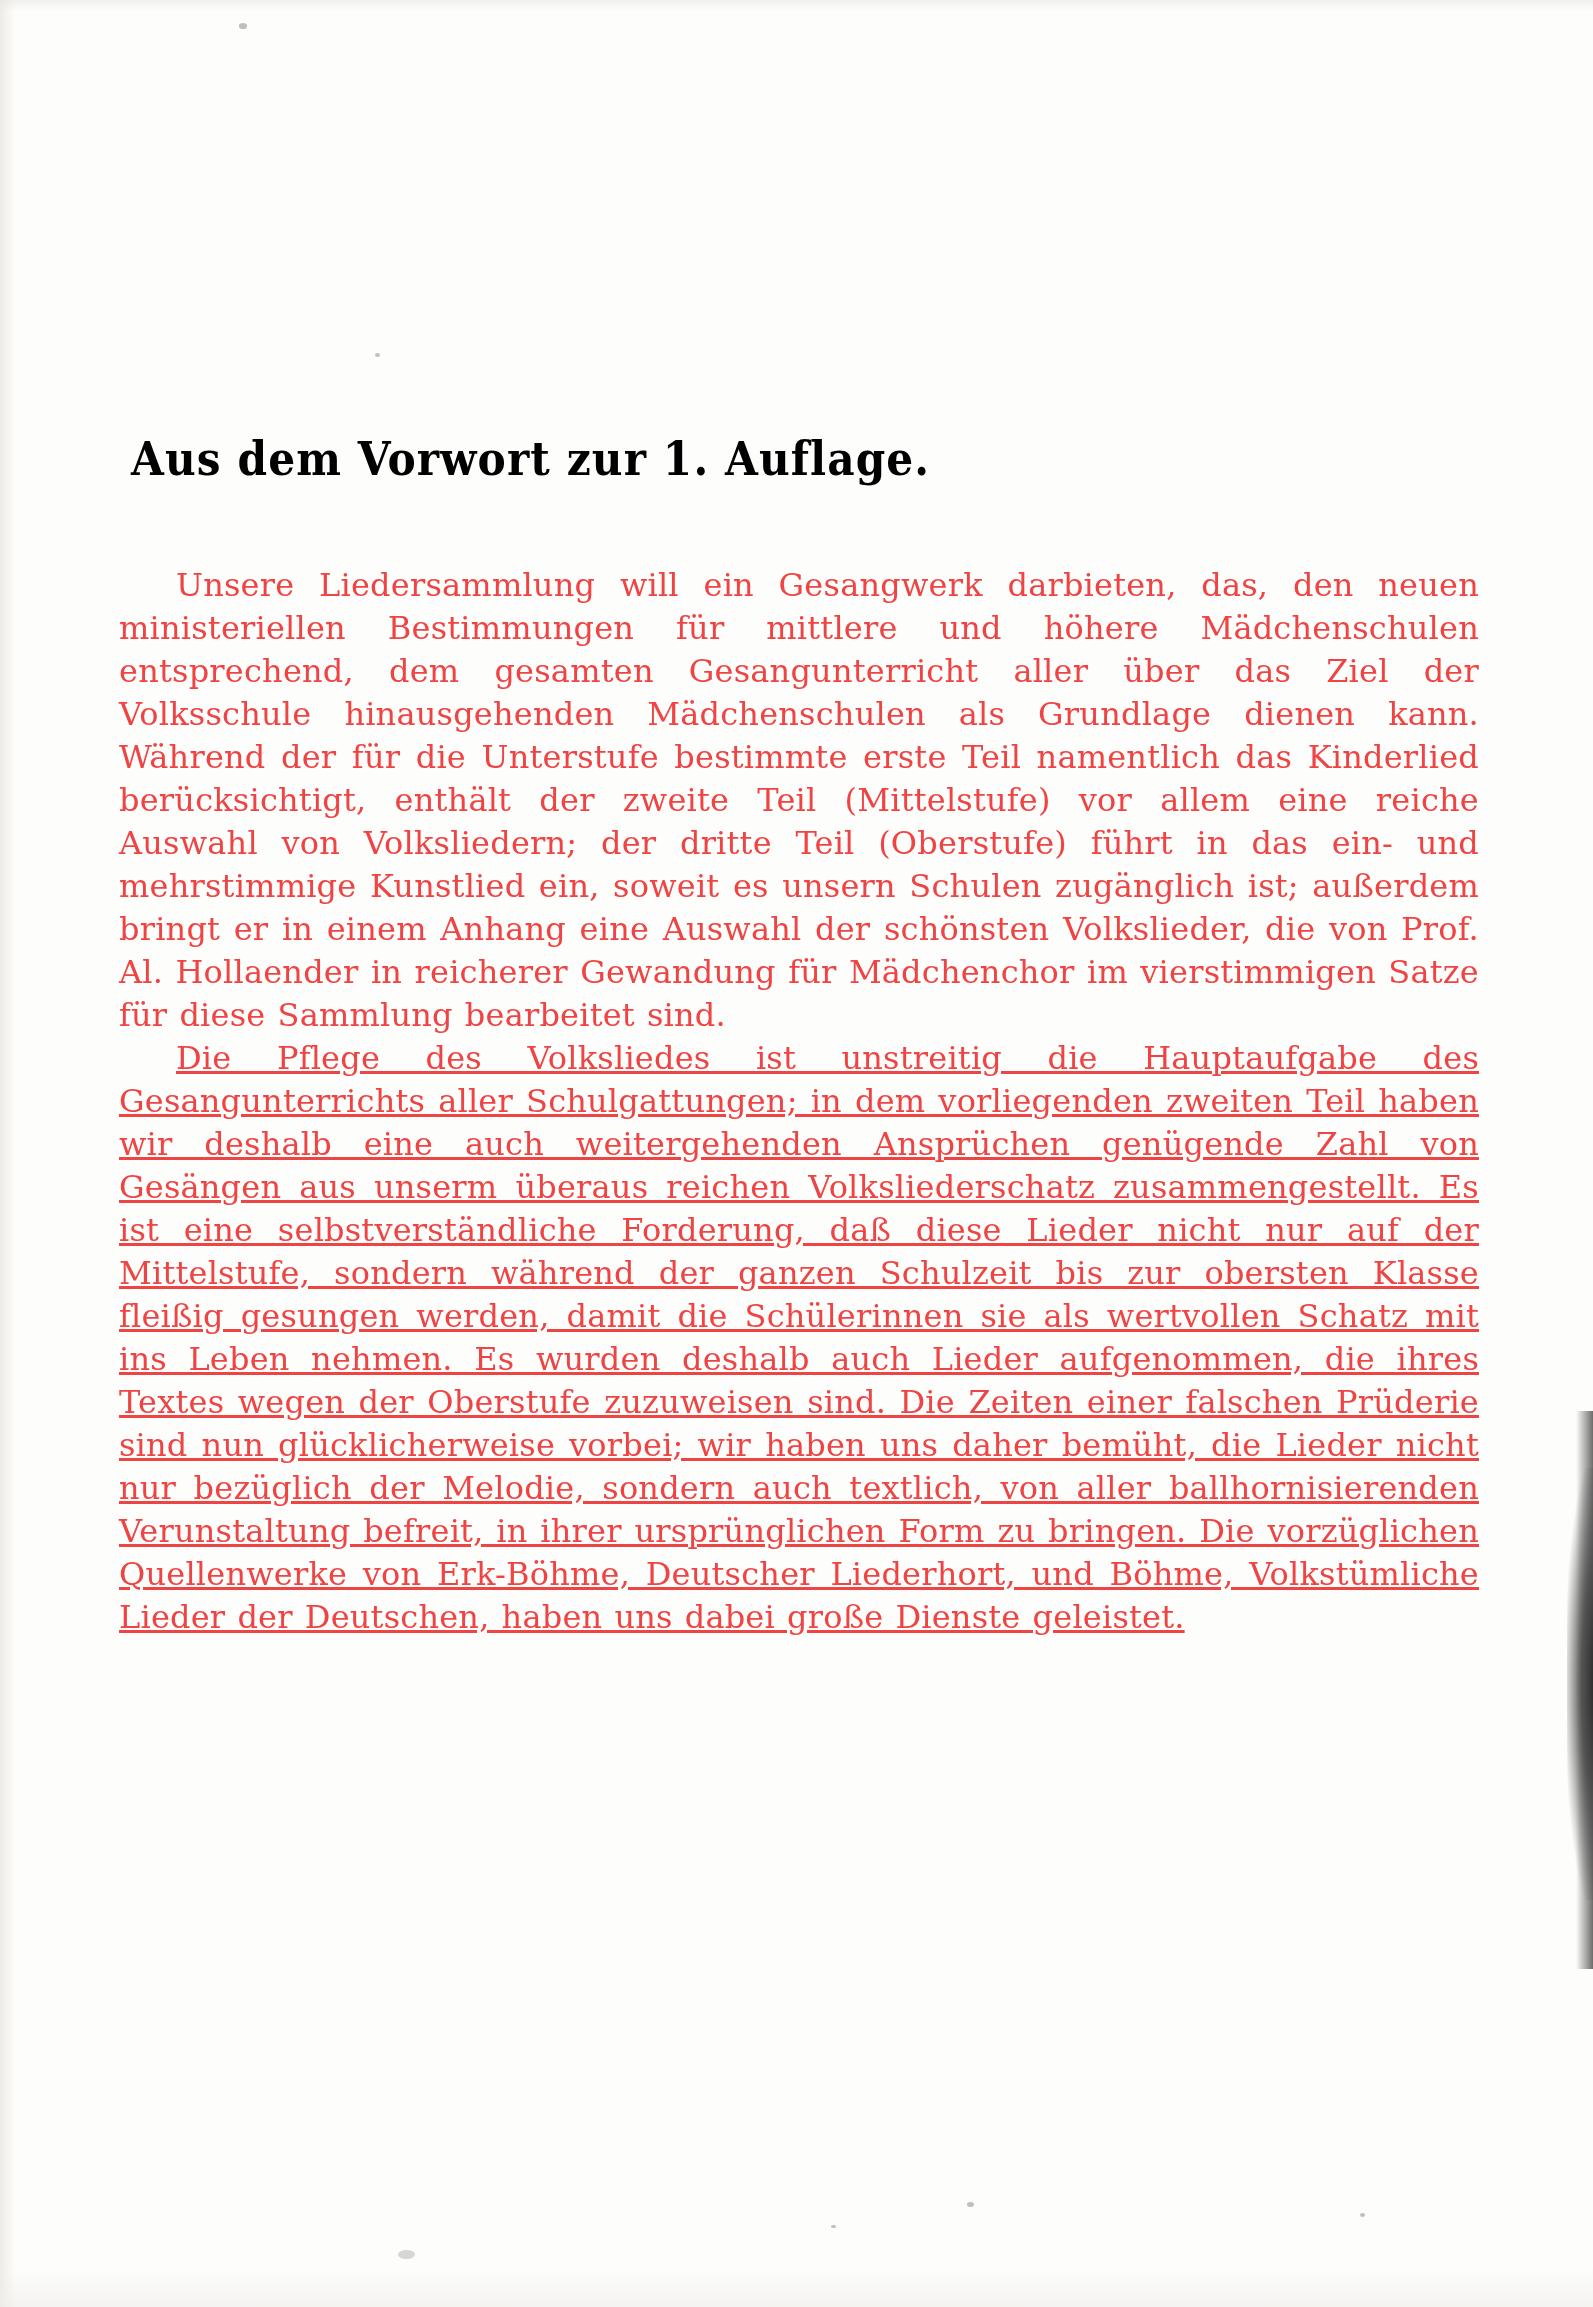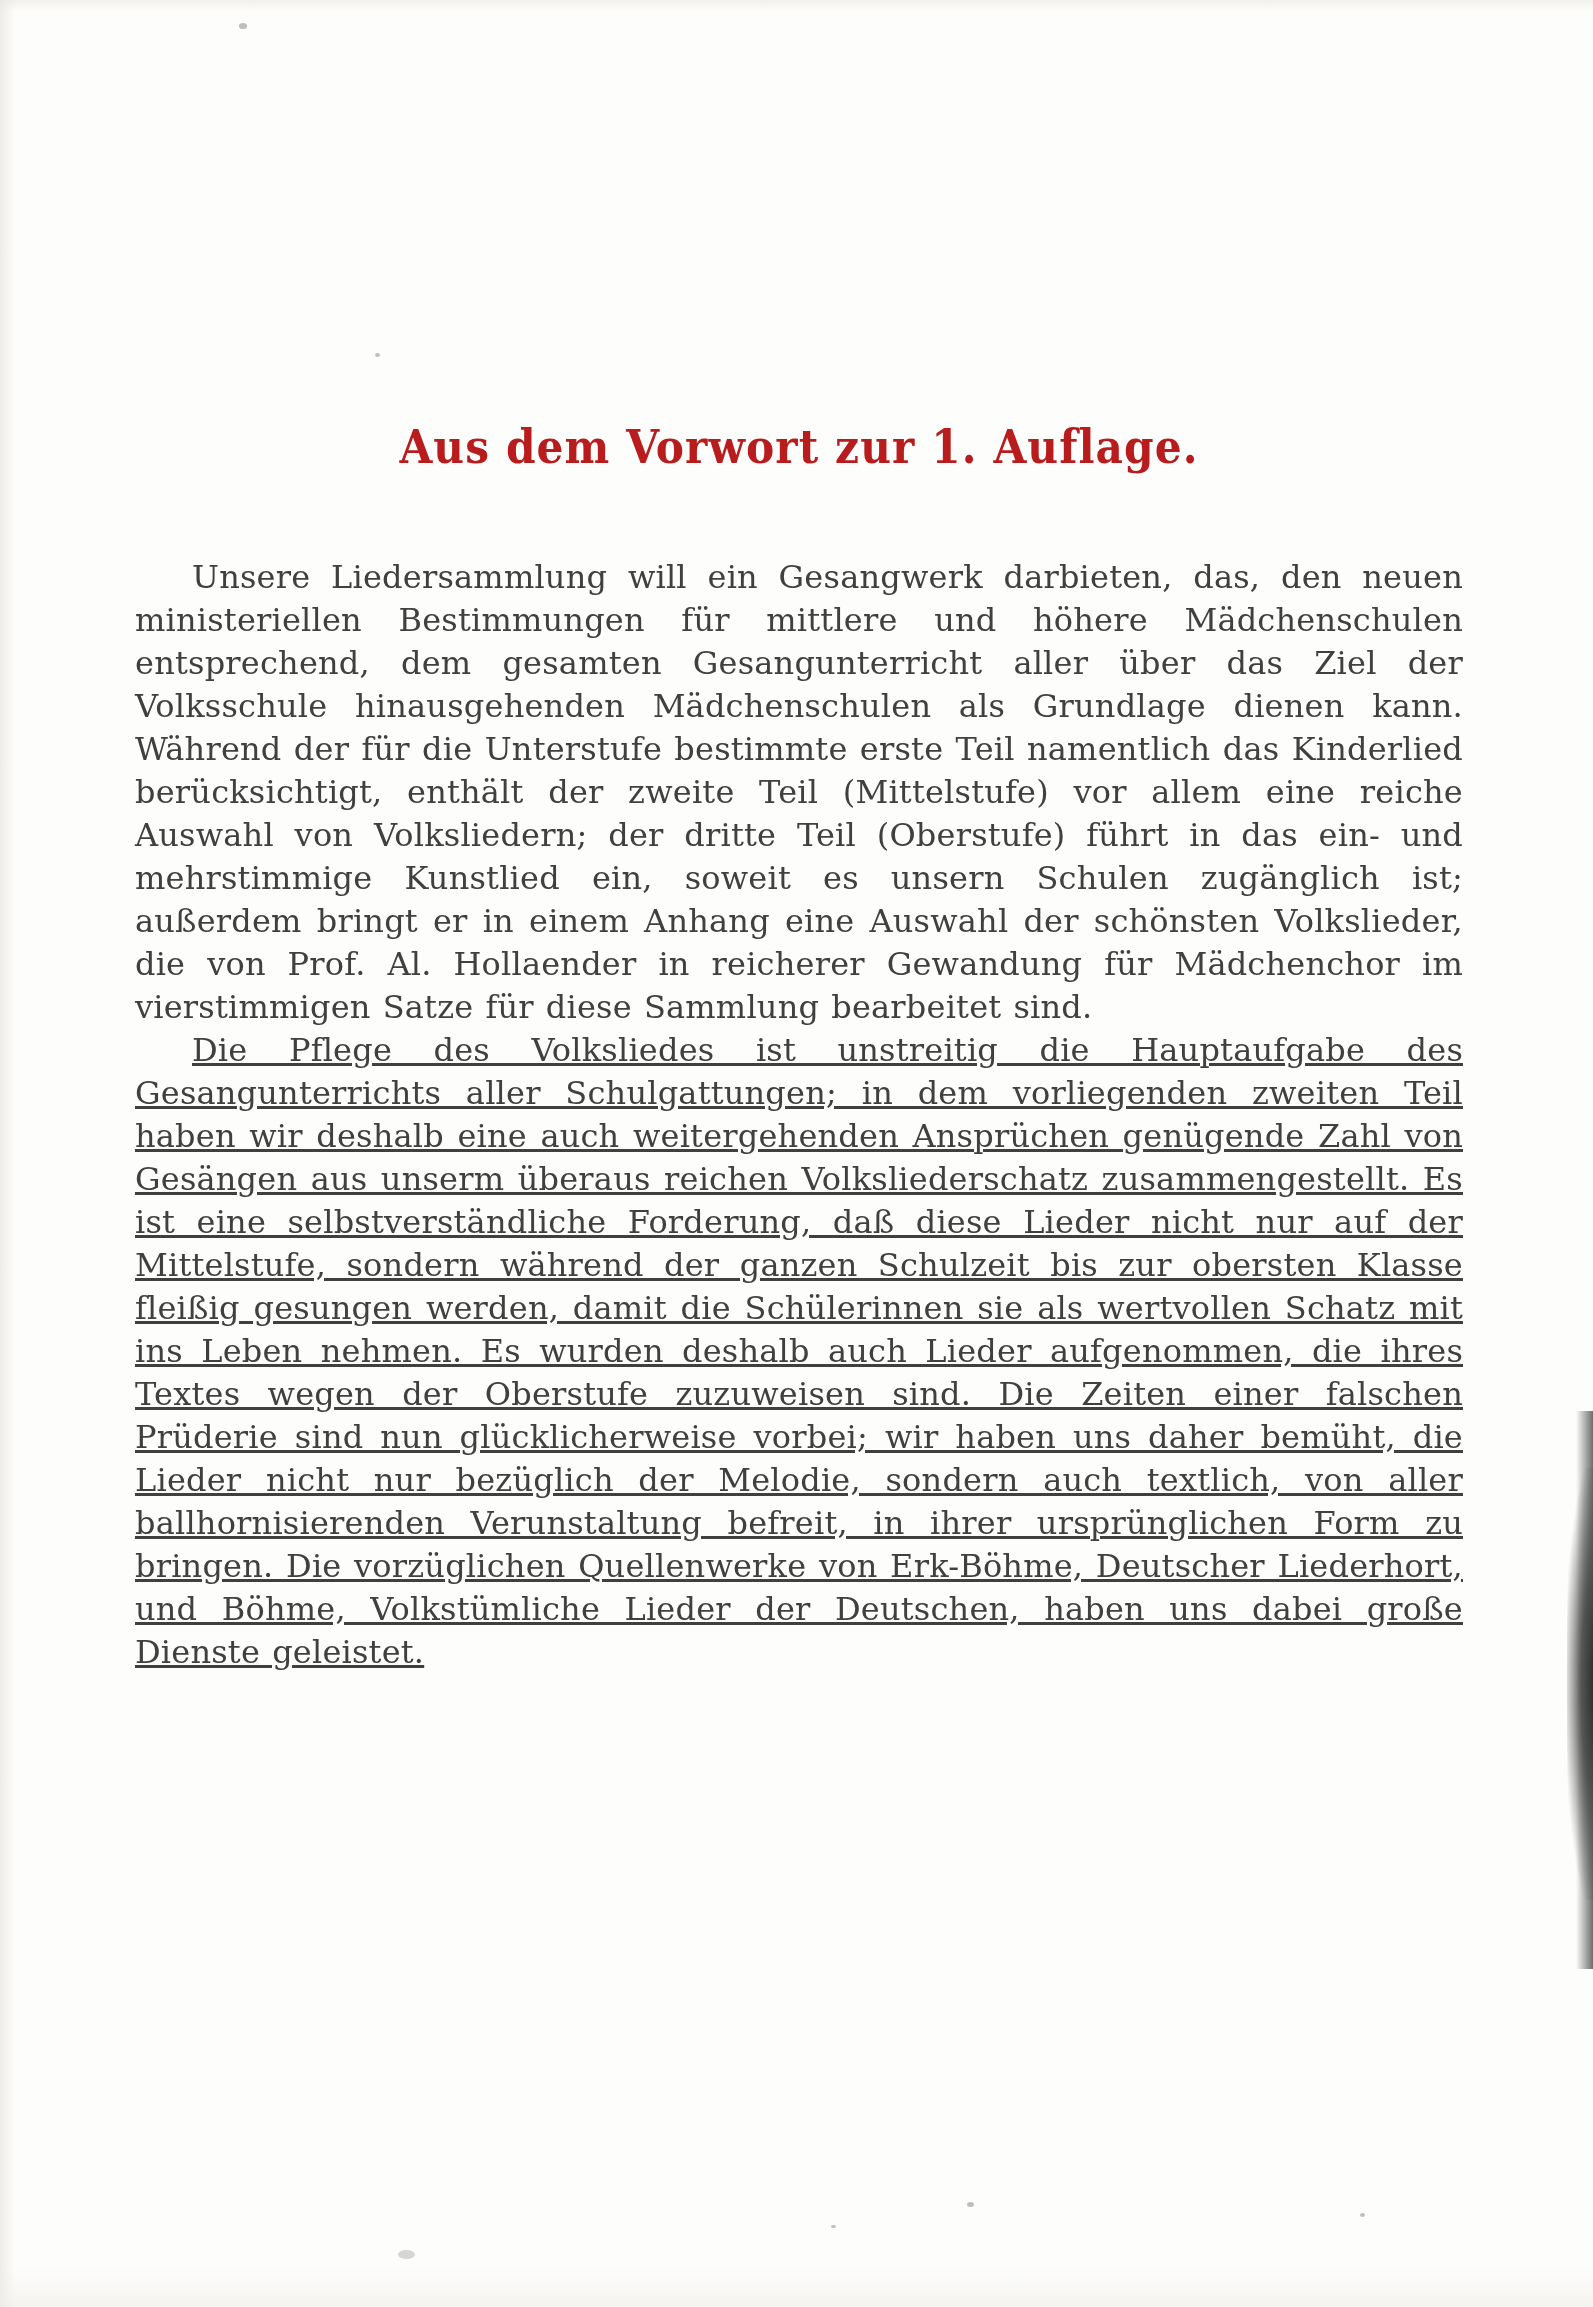--- a/index.html
+++ b/index.html
@@ -68,37 +68,37 @@
   .speck { position: absolute; background: #8c8c8c; border-radius: 50%; opacity: .55; }
 
   .content {
     position: absolute;
     left: 119px;
     top: 0;
     width: 1360px;
   }
 
   .doc-title {
-    margin: 0;
+    margin: 12px;
     padding-top: 421px;
-    text-align: center;
+    text-align: left;
     font-family: "DejaVu Serif", serif;
     font-weight: bold;
     font-size: 47px;
     letter-spacing: 1.1px;
-    color: #b91c1c;
+    color: #000000;
     line-height: 1.1;
     
     font-stretch: semi-condensed;
   }
 
   .body-text {
-    margin: 16px;
+    margin: 0;
     padding-top: 67px;
-    color: #404040;
+    color: #ef4444;
     font-size: 32px;
     line-height: 43px;
     text-align: justify;
     text-justify: inter-word;
     font-family: "DejaVu Serif", serif;
     letter-spacing: 0.2px;
     word-spacing: 1.7px;
   }
   .para {
     margin: 0;

